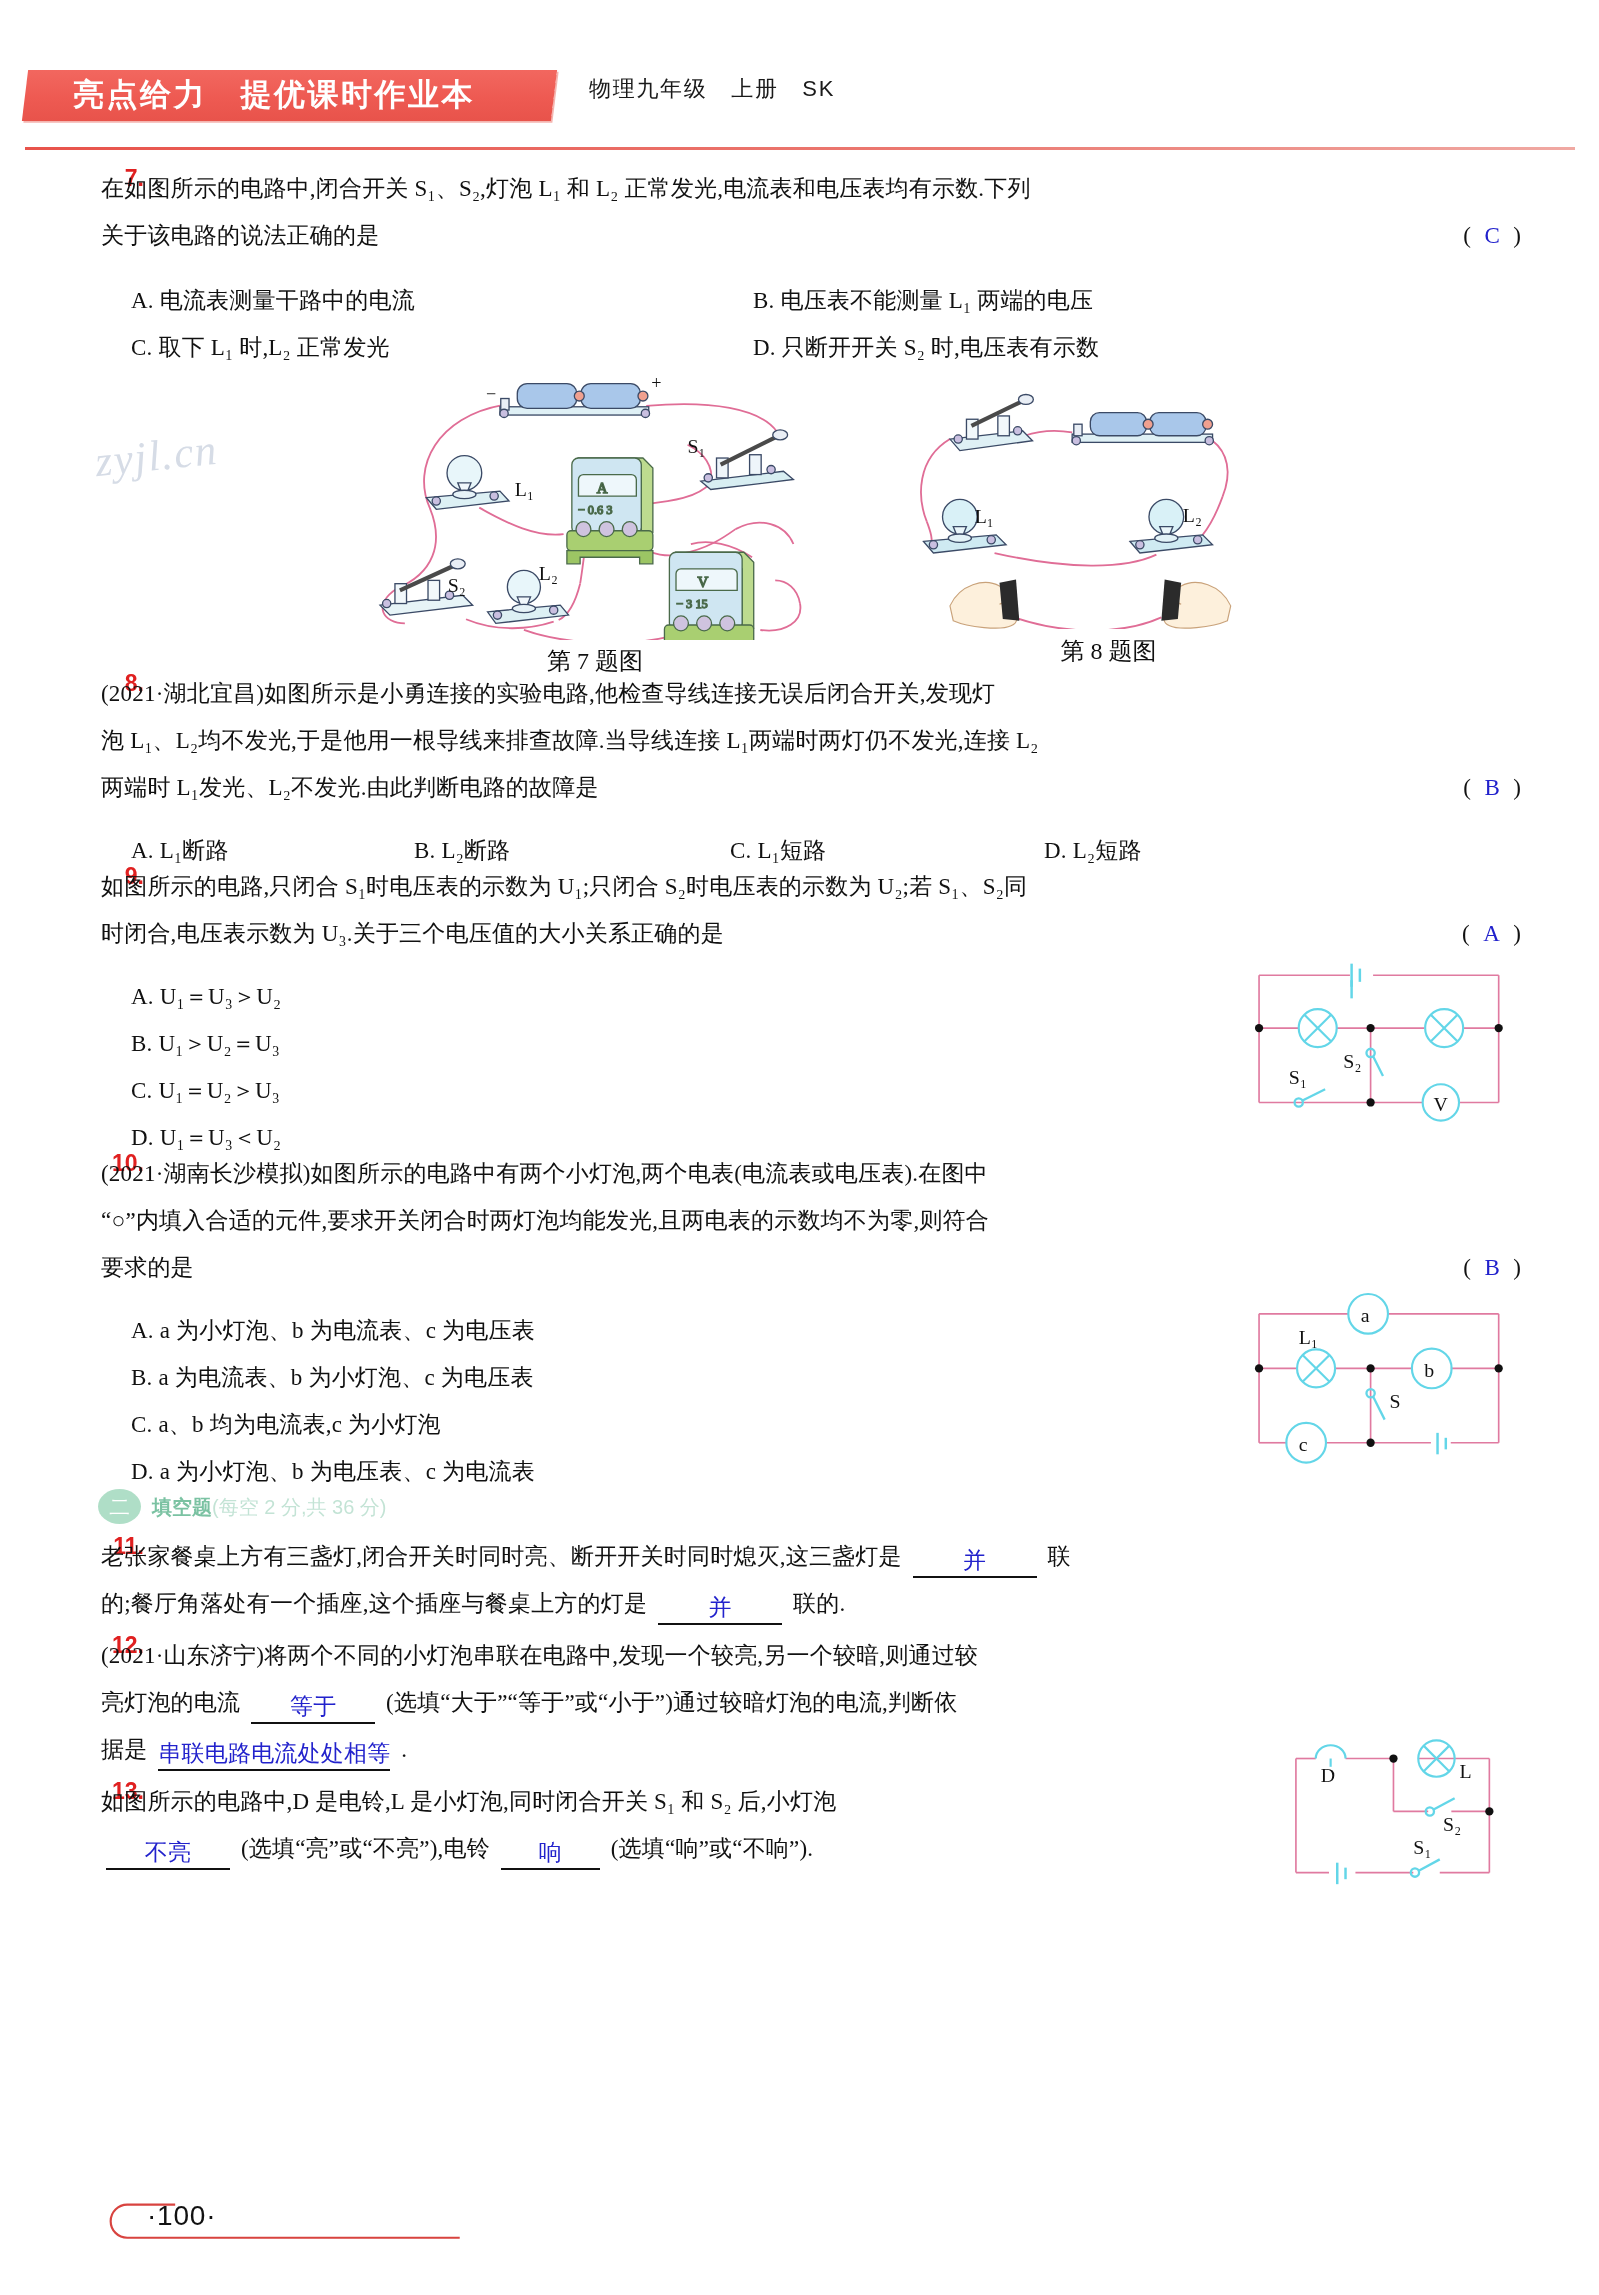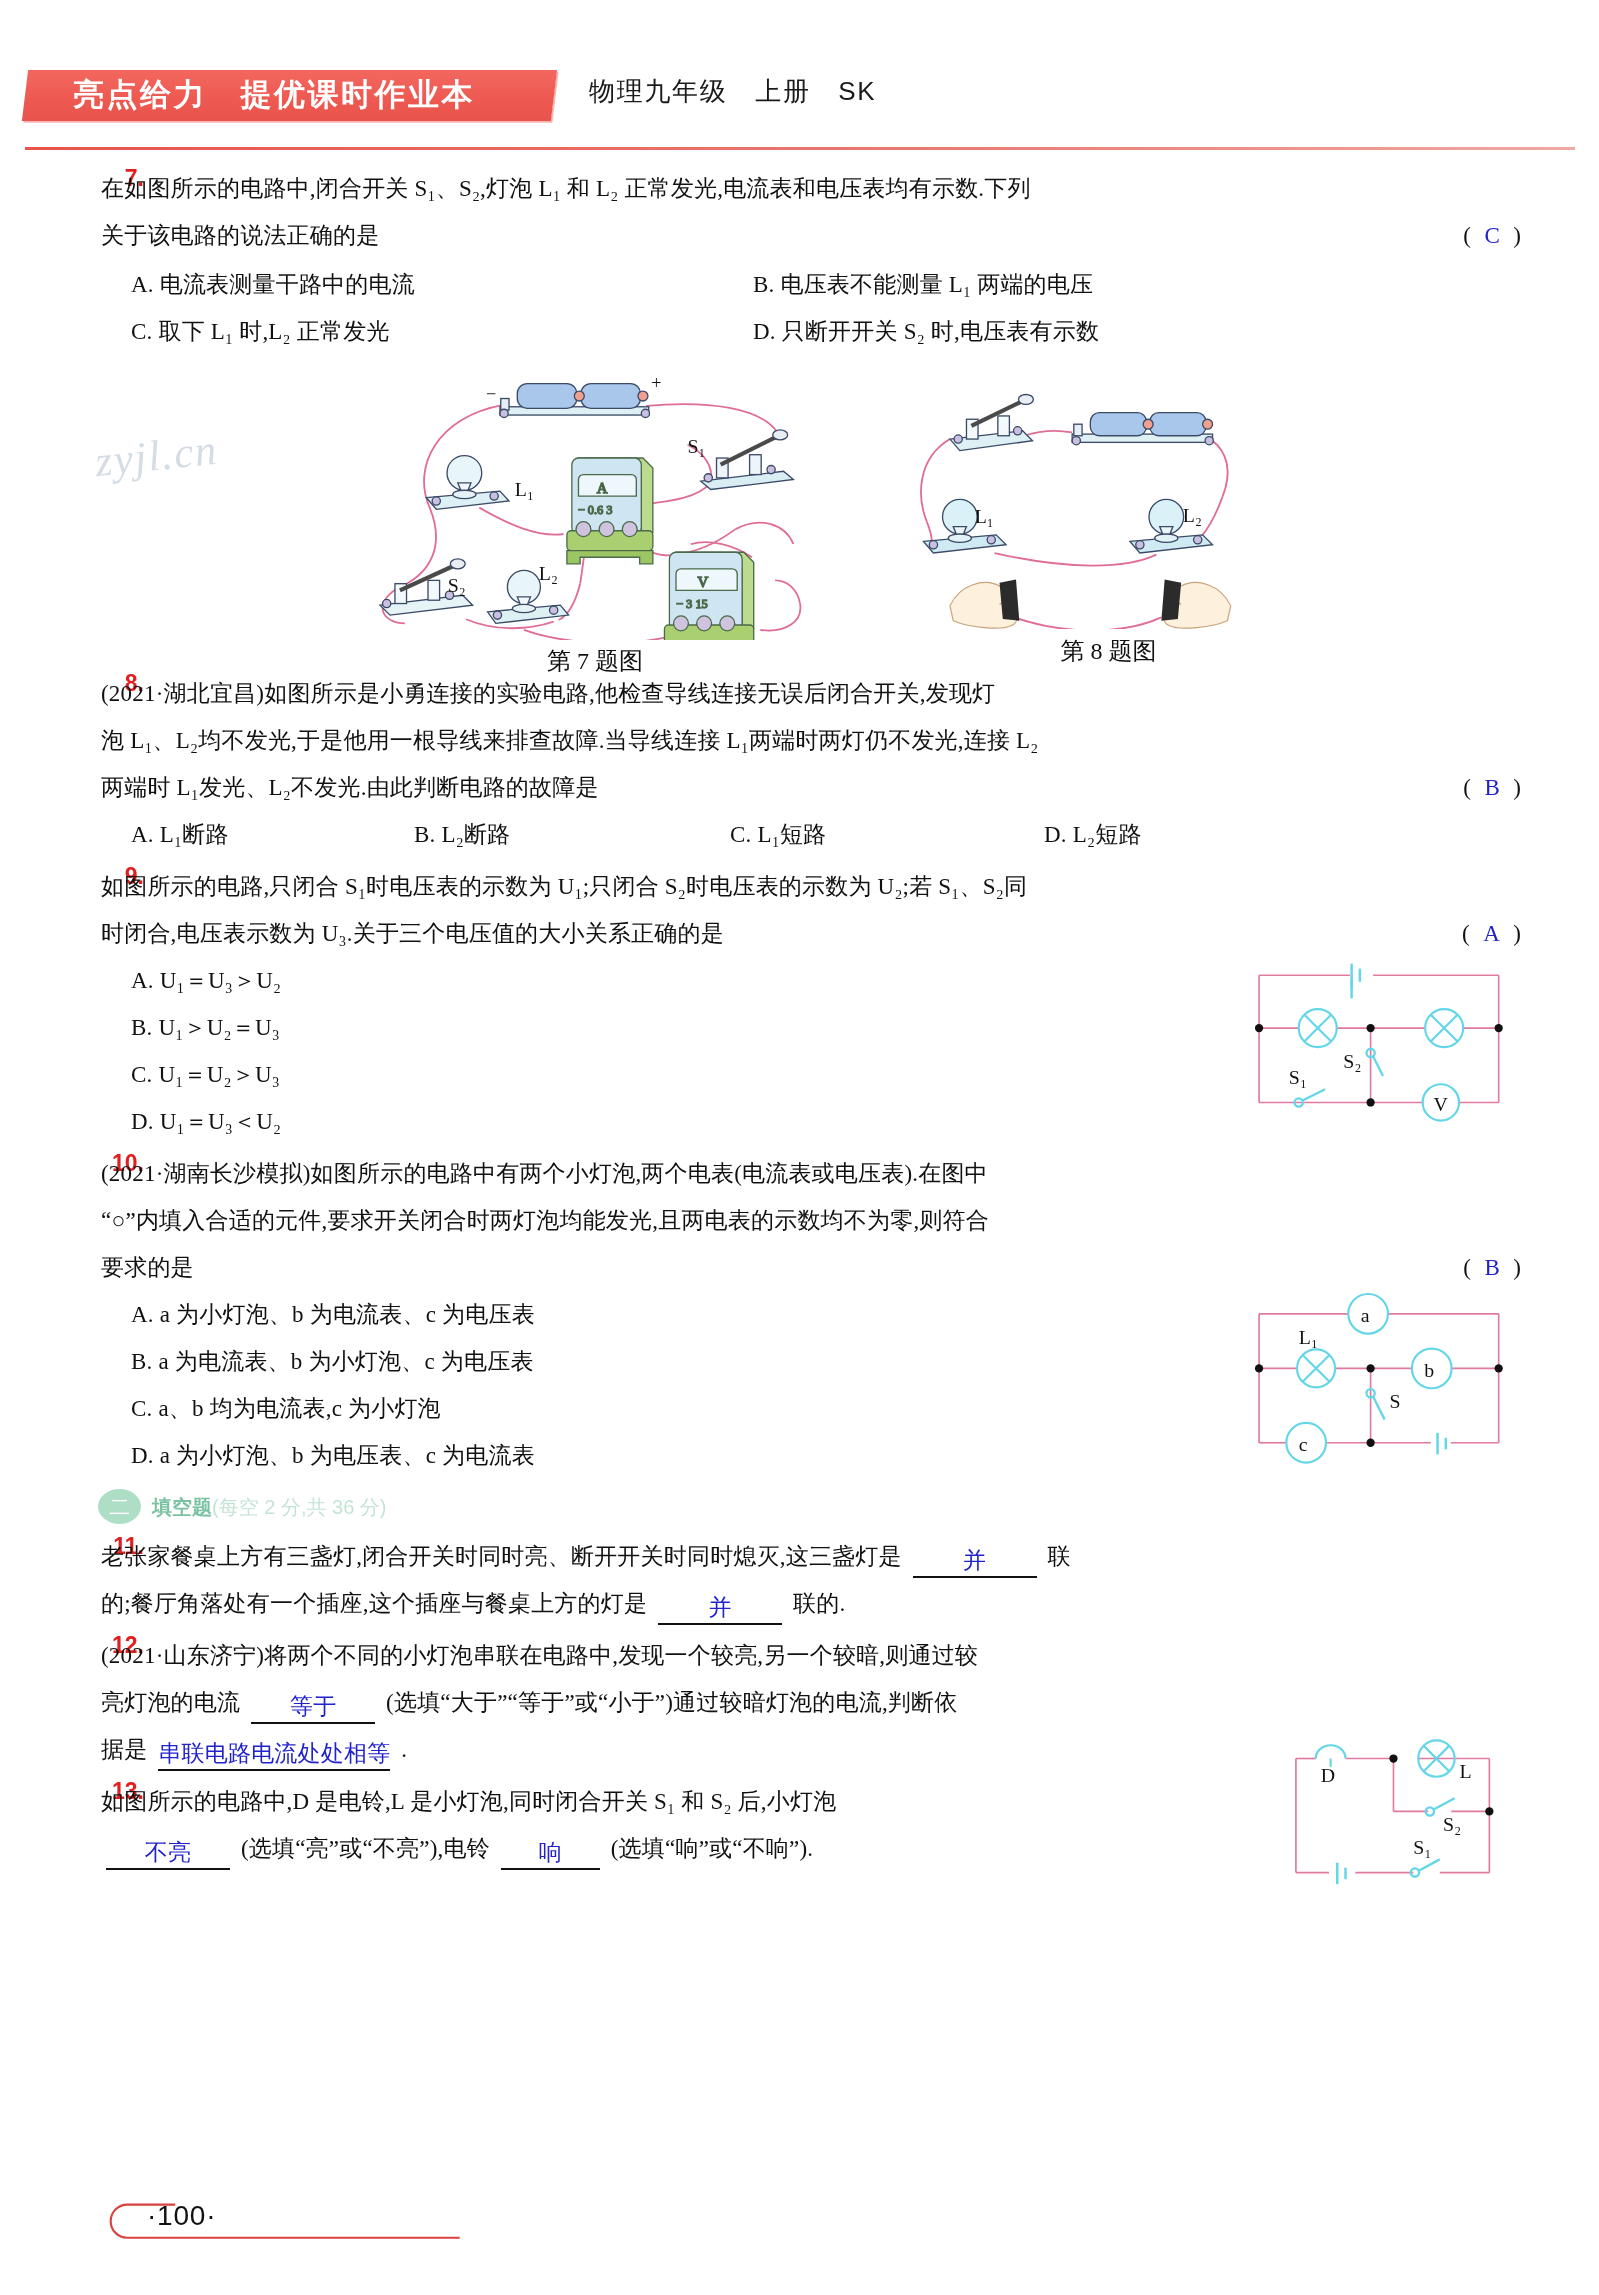--- a/index.html
+++ b/index.html
@@ -37,21 +37,21 @@
     color: #ffffff;
     font-size: 31px;
     font-weight: bold;
     letter-spacing: 2.5px;
     font-family: "Liberation Sans", "DejaVu Sans", sans-serif;
     white-space: nowrap;
   }
   .header-subject {
     position: absolute;
     left: 589px; top: 74px;
-    font-size: 26px;
+    font-size: 22px;
     letter-spacing: 1.7px;
     color: #1a1a1a;
     font-family: "Liberation Sans", "DejaVu Sans", sans-serif;
     white-space: nowrap;
   }
   .header-rule {
     position: absolute;
     left: 25px; top: 147px; width: 1550px; height: 2.5px;
     background: linear-gradient(90deg,#e8534b 0%, #eb7a72 60%, #f0a9a3 100%);
   }
@@ -94,21 +94,21 @@
   }
   .ansbox .ans {
     color: #2222cc;
     font-family: "Liberation Serif", serif;
     padding: 0 13.2px;
   }
 
   
   .opts { position: relative; }
   .optrow { position: relative; height: 47px; white-space: nowrap; font-size: 23px; }
-  .opt { position: absolute; top: 0; white-space: nowrap; text-align: right; }
+  .opt { position: absolute; top: 16px; white-space: nowrap; text-align: right; }
 
   
   .blank {
     display: inline-block;
     position: relative;
     min-width: 124px;
     text-align: center;
     color: #2222cc;
     border-bottom: 2.1px solid #111;
     line-height: 30px;

